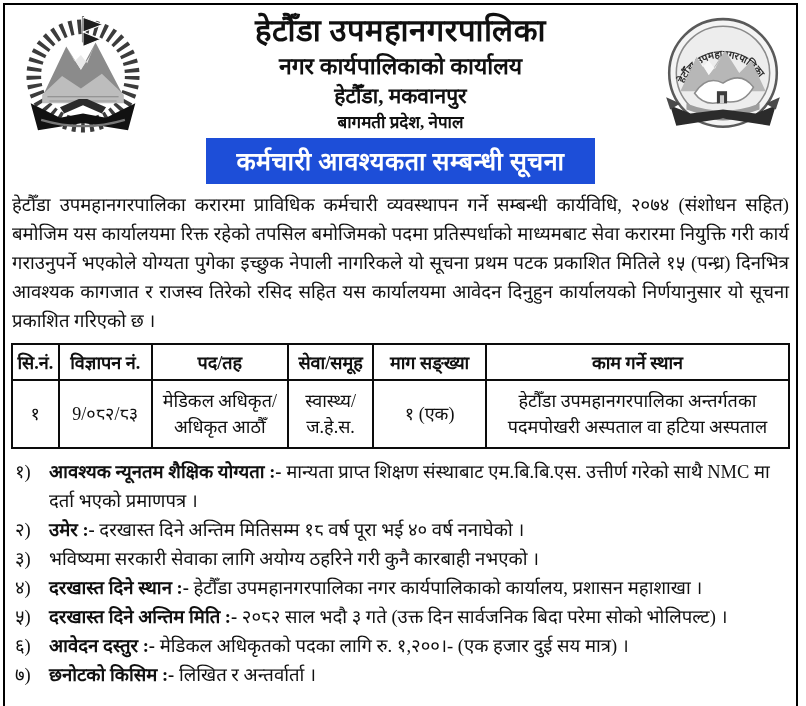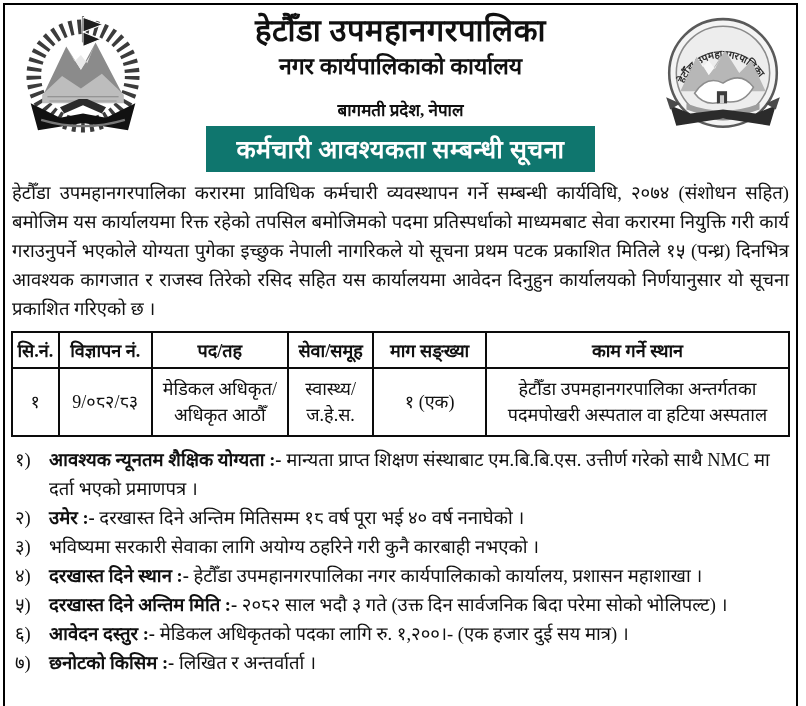--- a/index.html
+++ b/index.html
@@ -8,25 +8,25 @@
   .frame{position:absolute;left:3px;top:3px;width:795px;height:716px;border:2.5px solid #000;box-sizing:border-box;background:#fff;}
   .content{position:relative;width:100%;height:100%;}
 
   
   .logo-left{position:absolute;left:14px;top:6px;}
   .logo-right{position:absolute;right:6px;top:6px;}
   .head-text{text-align:center;padding-top:10px;line-height:1.0;}
   .org-name{font-size:31px;font-weight:bold;letter-spacing:.5px;}
   .office{font-size:23px;font-weight:bold;margin-top:9px;}
   .city{font-size:21px;font-weight:bold;margin-top:8px;}
-  .province{font-size:17px;font-weight:bold;margin-top:24px;}
+  .province{font-size:17px;font-weight:bold;margin-top:7px;}
 
   
   .banner-wrap{text-align:center;margin-top:7px;}
-  .banner{display:inline-block;background:#0f766e;color:#fff;font-size:25px;font-weight:bold;padding:5px 30px 7px;letter-spacing:.5px;}
+  .banner{display:inline-block;background:#1d4ed8;color:#fff;font-size:25px;font-weight:bold;padding:5px 30px 7px;letter-spacing:.5px;}
   .pubdate{text-align:center;font-size:17.5px;font-weight:bold;margin-top:9px;}
 
   
   .intro{font-size:18.5px;line-height:29px;text-align:justify;margin:7px 7px 0 7px;}
 
   
   table.vacancy{border-collapse:collapse;width:calc(100% - 12px);margin:7px 6px 0 6px;table-layout:fixed;padding-left:48px;}
   table.vacancy th,table.vacancy td{border:2.2px solid #0c0c0c;text-align:center;vertical-align:middle;padding:2px 3px;}
   table.vacancy th{font-size:18px;font-weight:bold;height:30px;}
   table.vacancy td{font-size:18px;height:62px;line-height:26px;}
@@ -78,20 +78,21 @@
           <path d="M30,90 Q66,104 102,90 L102,96 Q66,110 30,96 Z" fill="#9d9d9d"></path>
           <path d="M14,92 L34,100 L66,96 L98,100 L118,92 L112,112 L66,105 L20,112 Z" fill="#2b2b2b"></path>
           <path d="M10,84 L24,90 L14,96 Z" fill="#4a4a4a"></path>
           <path d="M122,84 L108,90 L118,96 Z" fill="#4a4a4a"></path>
         </svg>
       </div>
 
       <div class="head-text">
         <div class="org-name">हेटौँडा उपमहानगरपालिका</div>
         <div class="office">नगर कार्यपालिकाको कार्यालय</div>
+        <div class="city">हेटौँडा, मकवानपुर</div>
         <div class="province">बागमती प्रदेश, नेपाल</div>
       </div>
 
       <div class="banner-wrap">
         <span class="banner">कर्मचारी आवश्यकता सम्बन्धी सूचना</span>
       </div>
 
 
       <div class="intro">हेटौँडा उपमहानगरपालिका करारमा प्राविधिक कर्मचारी व्यवस्थापन गर्ने सम्बन्धी कार्यविधि, २०७४ (संशोधन सहित) बमोजिम यस कार्यालयमा रिक्त रहेको तपसिल बमोजिमको पदमा प्रतिस्पर्धाको माध्यमबाट सेवा करारमा नियुक्ति गरी कार्य गराउनुपर्ने भएकोले योग्यता पुगेका इच्छुक नेपाली नागरिकले यो सूचना प्रथम पटक प्रकाशित मितिले १५ (पन्ध्र) दिनभित्र आवश्यक कागजात र राजस्व तिरेको रसिद सहित यस कार्यालयमा आवेदन दिनुहुन कार्यालयको निर्णयानुसार यो सूचना प्रकाशित गरिएको छ ।</div>
 

